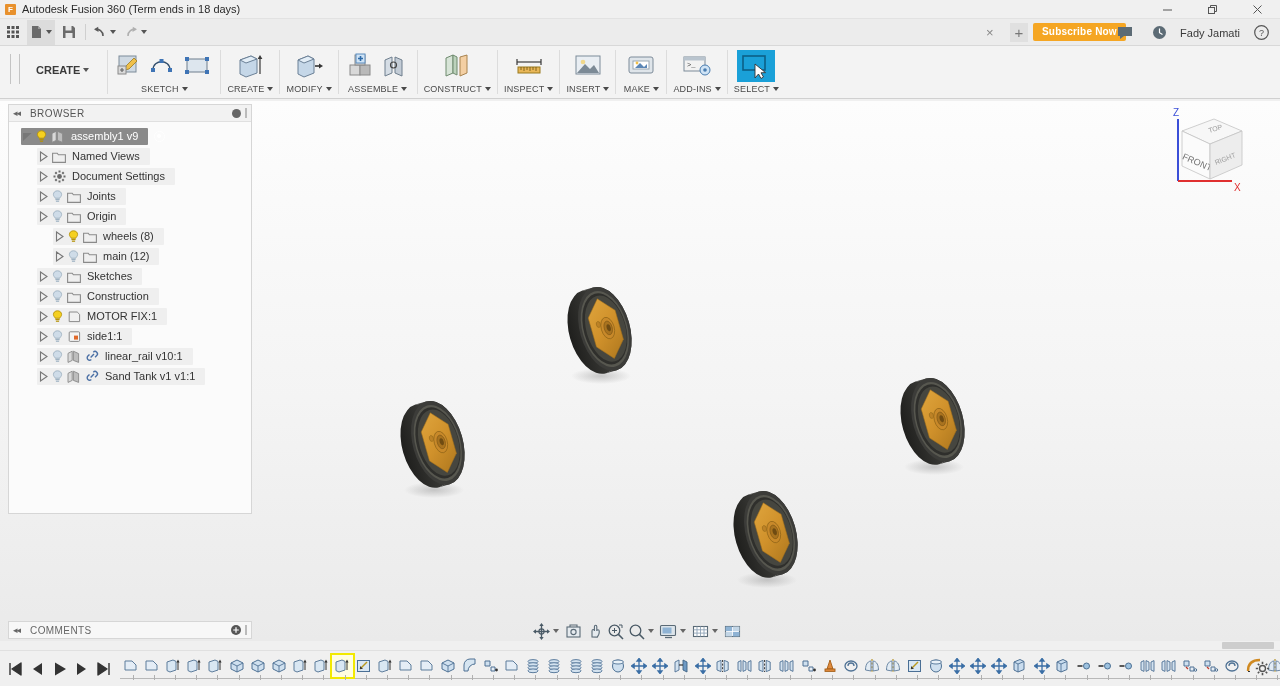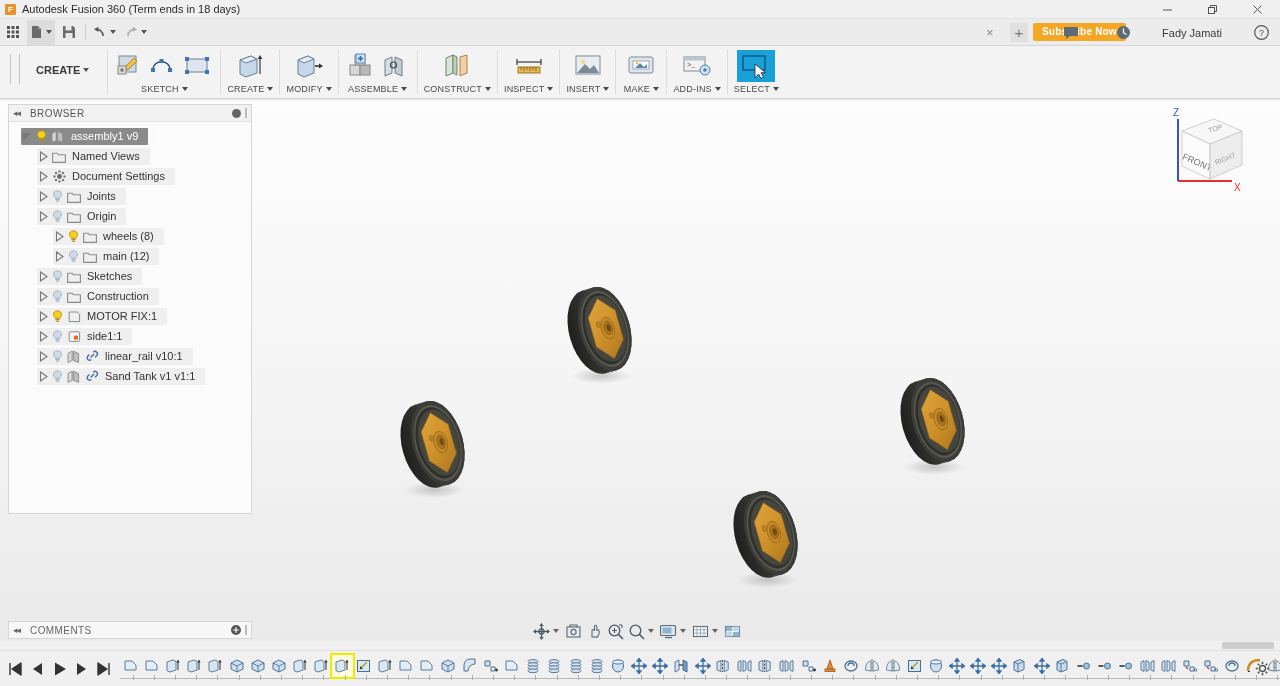--- a/index.html
+++ b/index.html
@@ -52,21 +52,21 @@
               color: #888; cursor: pointer; }
   .tabplus { position: absolute; left: 1010px; top: 4px; width: 18px; height: 19px;
              display: flex; align-items: center; justify-content: center;
              font-size: 15px; color: #777; background: #e0e0e0; }
   .subscribe {
     position: absolute; left: 1033px; top: 4px; height: 18px; padding: 0 9px;
     background: #f5a623; color: #fff; font-size: 10px; font-weight: bold;
     line-height: 18px; border-radius: 2px; letter-spacing: .2px;
   }
   .qa-right { position: absolute; right: 6px; top: 0; height: 27px;
-              display: flex; align-items: center; gap: 26px; }
+              display: flex; align-items: center; gap: 8px; }
   .username { font-size: 11px; color: #3a3a3a; }
 
   
   .ribbon {
     height: 53px; background: #f3f3f3; display: flex; align-items: flex-start;
     border-bottom: 1px solid #d0d0d0; position: relative;
   }
   .rib-grip { width: 10px; height: 30px; margin: 8px 4px 0 10px;
               border-left: 1px solid #c4c4c4; border-right: 1px solid #c4c4c4; }
   .workspace-sel {

